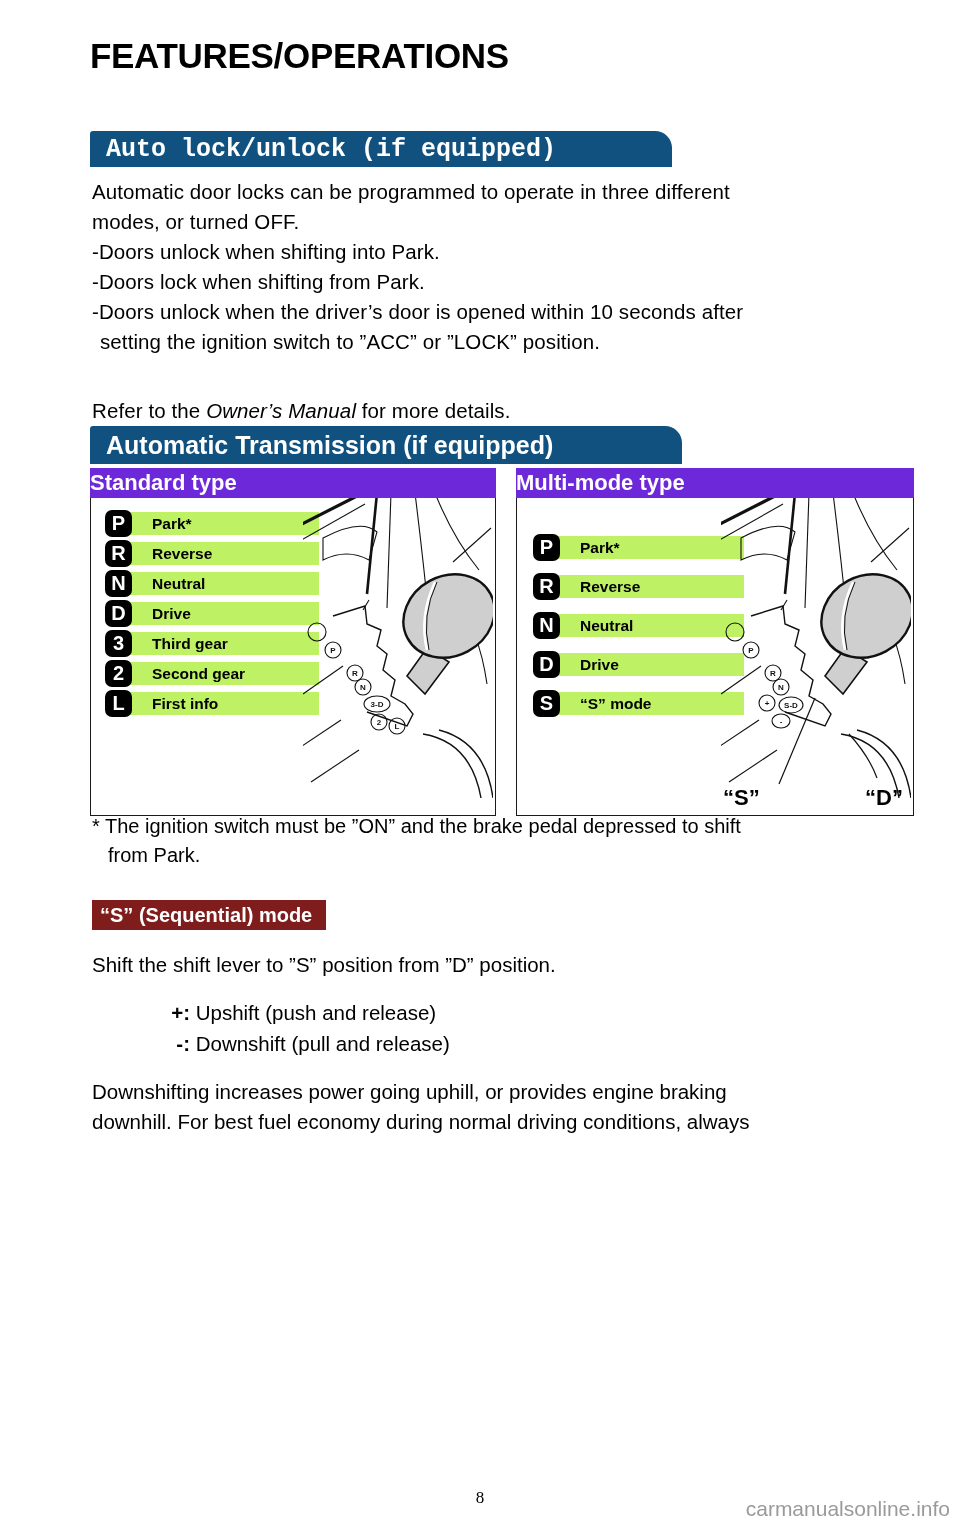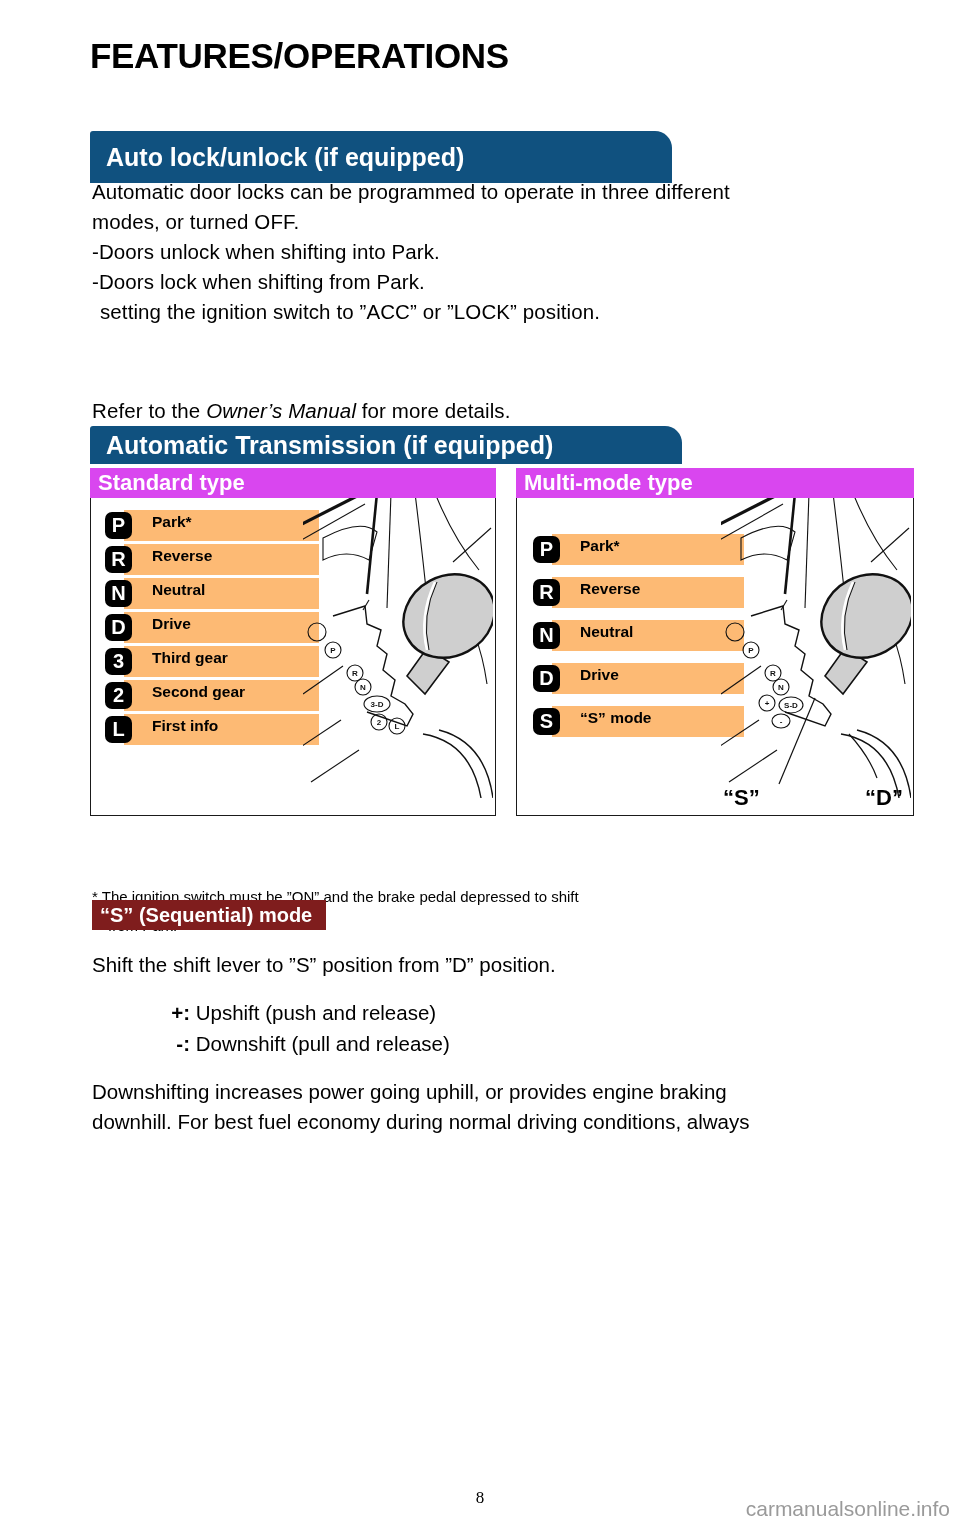--- a/index.html
+++ b/index.html
@@ -38,21 +38,22 @@
     align-items: center;
     padding-left: 16px;
     box-sizing: border-box;
     border-top-right-radius: 17px;
     border-top-left-radius: 3px;
   }
   #blue-autolock {
     left: 90px;
     top: 131px;
     width: 582px;
-    height: 52px;
+    height: 36px;
+    font-family: Liberation Mono, monospace;
   }
   #blue-autotrans {
     left: 90px;
     top: 426px;
     width: 592px;
     height: 38px;
   }
 
   
   .body-text {
@@ -80,27 +81,27 @@
   
   .panel {
     position: absolute;
     box-sizing: border-box;
   }
   #panel-standard { left: 90px; top: 468px; width: 406px; height: 348px; }
   #panel-multi    { left: 516px; top: 468px; width: 398px; height: 348px; border-radius: 12px; }
 
   .panel-head {
     height: 30px;
-    background: #d946ef;
+    background: #6d28d9;
     color: #ffffff;
     font-size: 22px;
     font-weight: bold;
     display: flex;
     align-items: center;
-    padding-left: 8px;
+    padding-left: 0;
     box-sizing: border-box;
   }
   .panel-body {
     position: relative;
     height: calc(100% - 30px);
     border: 1.5px solid #1a1a1a;
     border-top: none;
     box-sizing: border-box;
     background: #ffffff;
     overflow: hidden;
@@ -129,22 +130,22 @@
     font-size: 20px;
     font-weight: bold;
     display: flex;
     align-items: center;
     justify-content: center;
     flex: 0 0 auto;
     z-index: 2;
     font-family: "Liberation Sans", sans-serif;
   }
   .gear-label {
-    background: #fdba74;
-    height: 31px;
+    background: #bef264;
+    height: 23px;
     line-height: 23px;
     font-size: 15.5px;
     font-weight: bold;
     color: #000;
     padding-left: 28px;
     box-sizing: border-box;
     margin-left: -8px;
     width: 195px;
   }
   #panel-multi .gear-label { width: 192px; }
@@ -169,23 +170,23 @@
     display: flex;
     justify-content: space-between;
     font-size: 22px;
     font-weight: bold;
   }
 
   
   #footnote {
     position: absolute;
     left: 92px;
-    top: 882px;
+    top: 812px;
     width: 820px;
-    font-size: 15px;
+    font-size: 20px;
     line-height: 29px;
   }
   #footnote .cont { padding-left: 16px; display: block; }
 
   
   #gray-seq {
     position: absolute;
     left: 92px;
     top: 900px;
     height: 30px;
@@ -258,20 +259,21 @@
 
 <div class="blue-bar" id="blue-autolock">
   <span>Auto lock/unlock (if equipped)</span>
 </div>
 
 <div class="body-text" id="autolock-body">
   <div>Automatic door locks can be programmed to operate in three different</div>
   <div>modes, or turned OFF.</div>
   <div class="dash-line">-Doors unlock when shifting into Park.</div>
   <div class="dash-line">-Doors lock when shifting from Park.</div>
+  <div class="dash-line">-Doors unlock when the driver’s door is opened within 10 seconds after</div>
   <div class="cont">setting the ignition switch to ”ACC” or ”LOCK” position.</div>
 </div>
 
 <div class="body-text" id="refer-line">
   <span>Refer to the </span><i>Owner’s Manual</i><span> for more details.</span>
 </div>
 
 <div class="blue-bar" id="blue-autotrans">
   <span>Automatic Transmission (if equipped)</span>
 </div>

